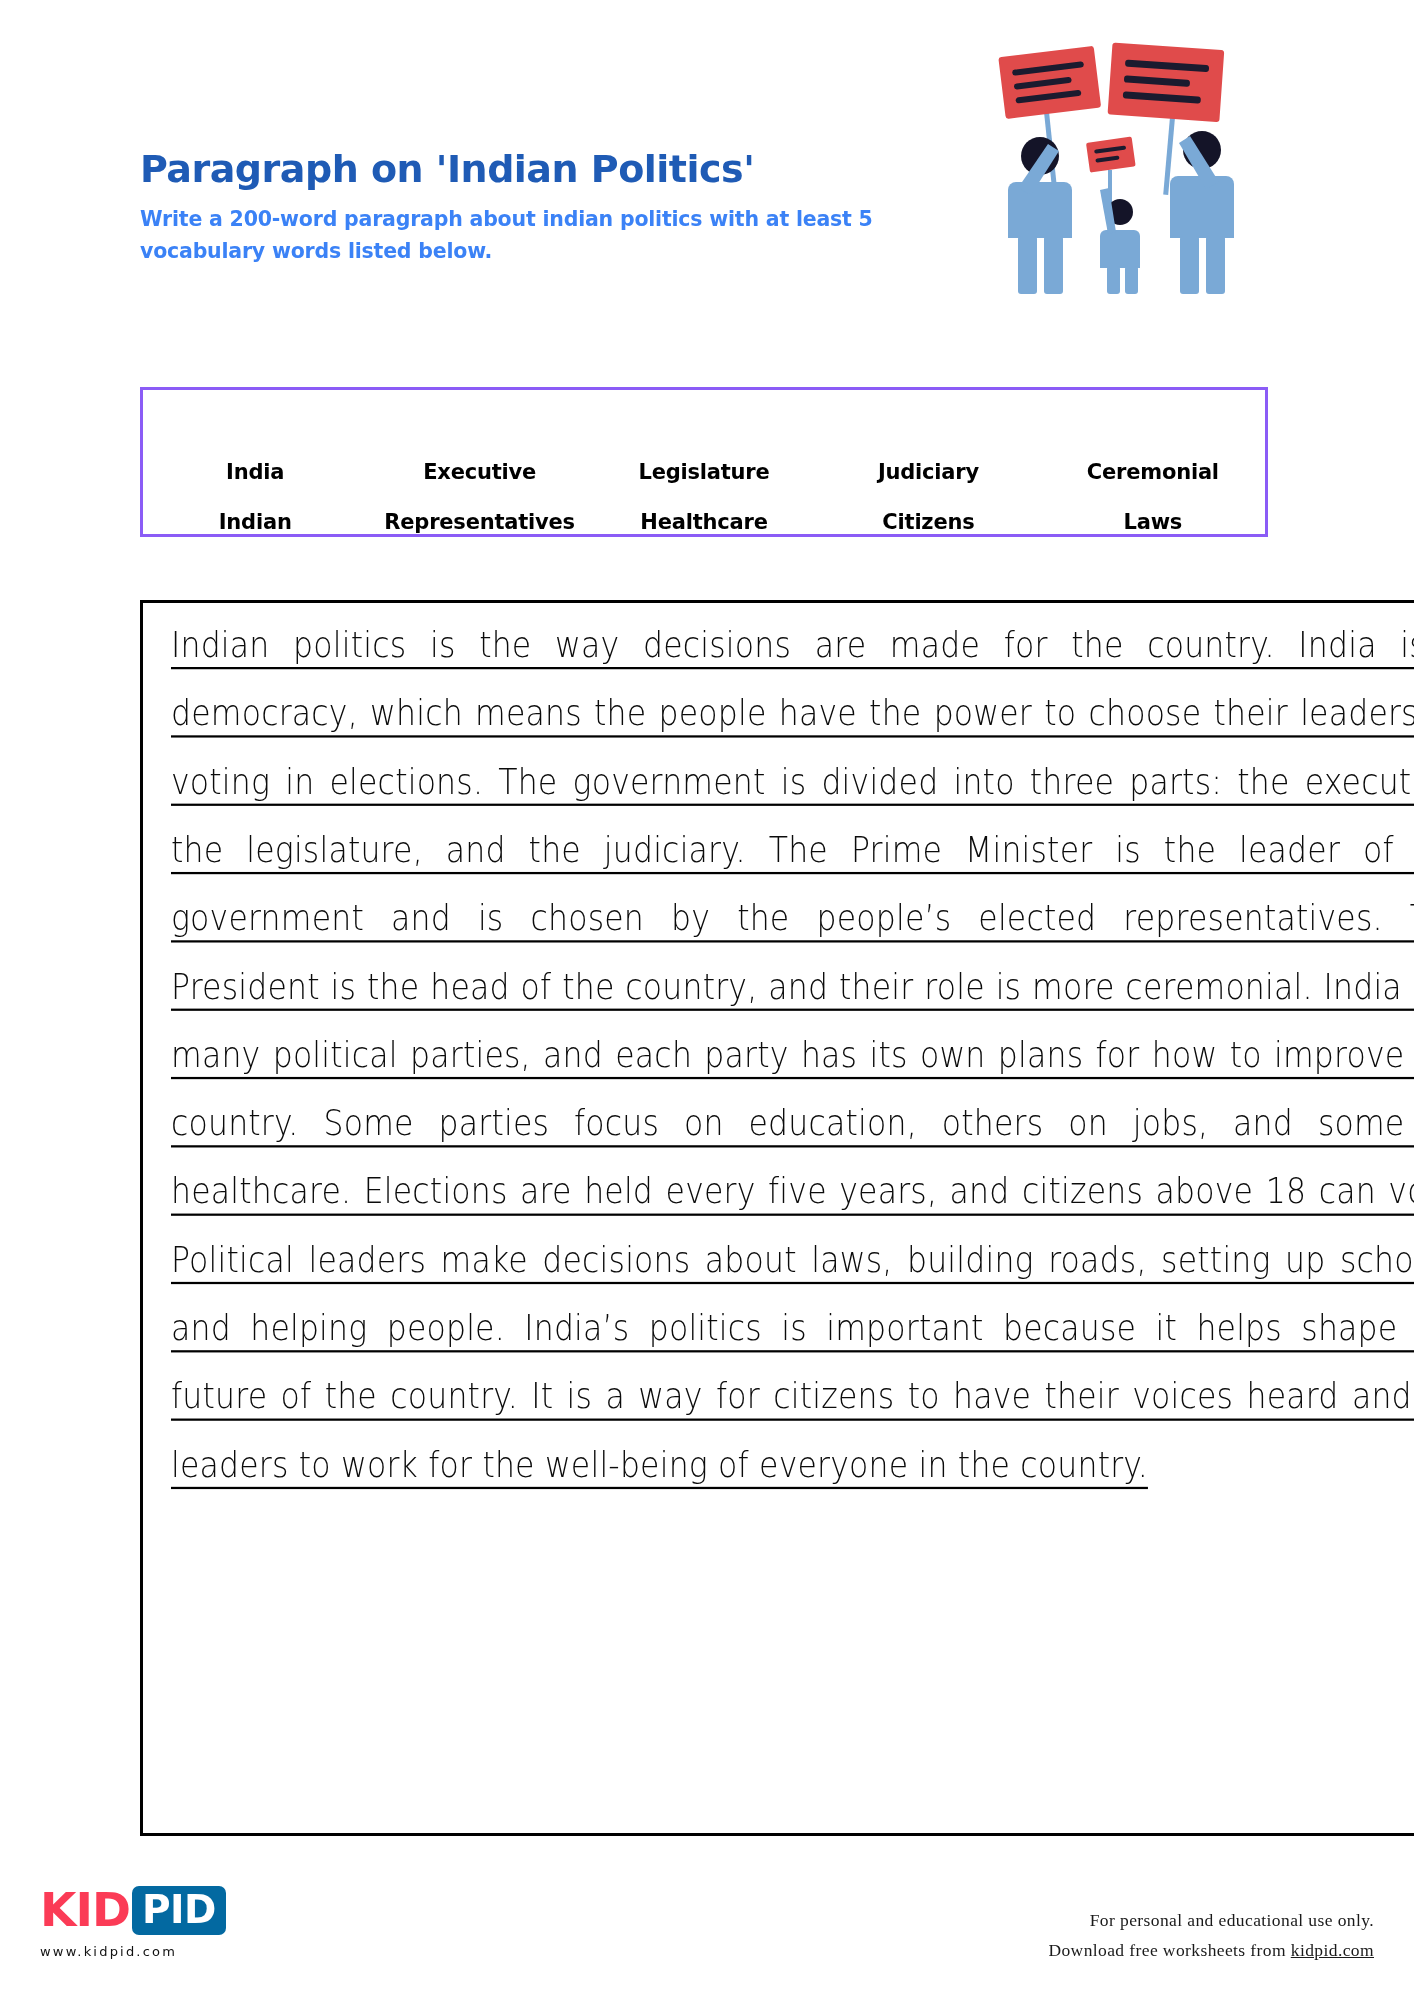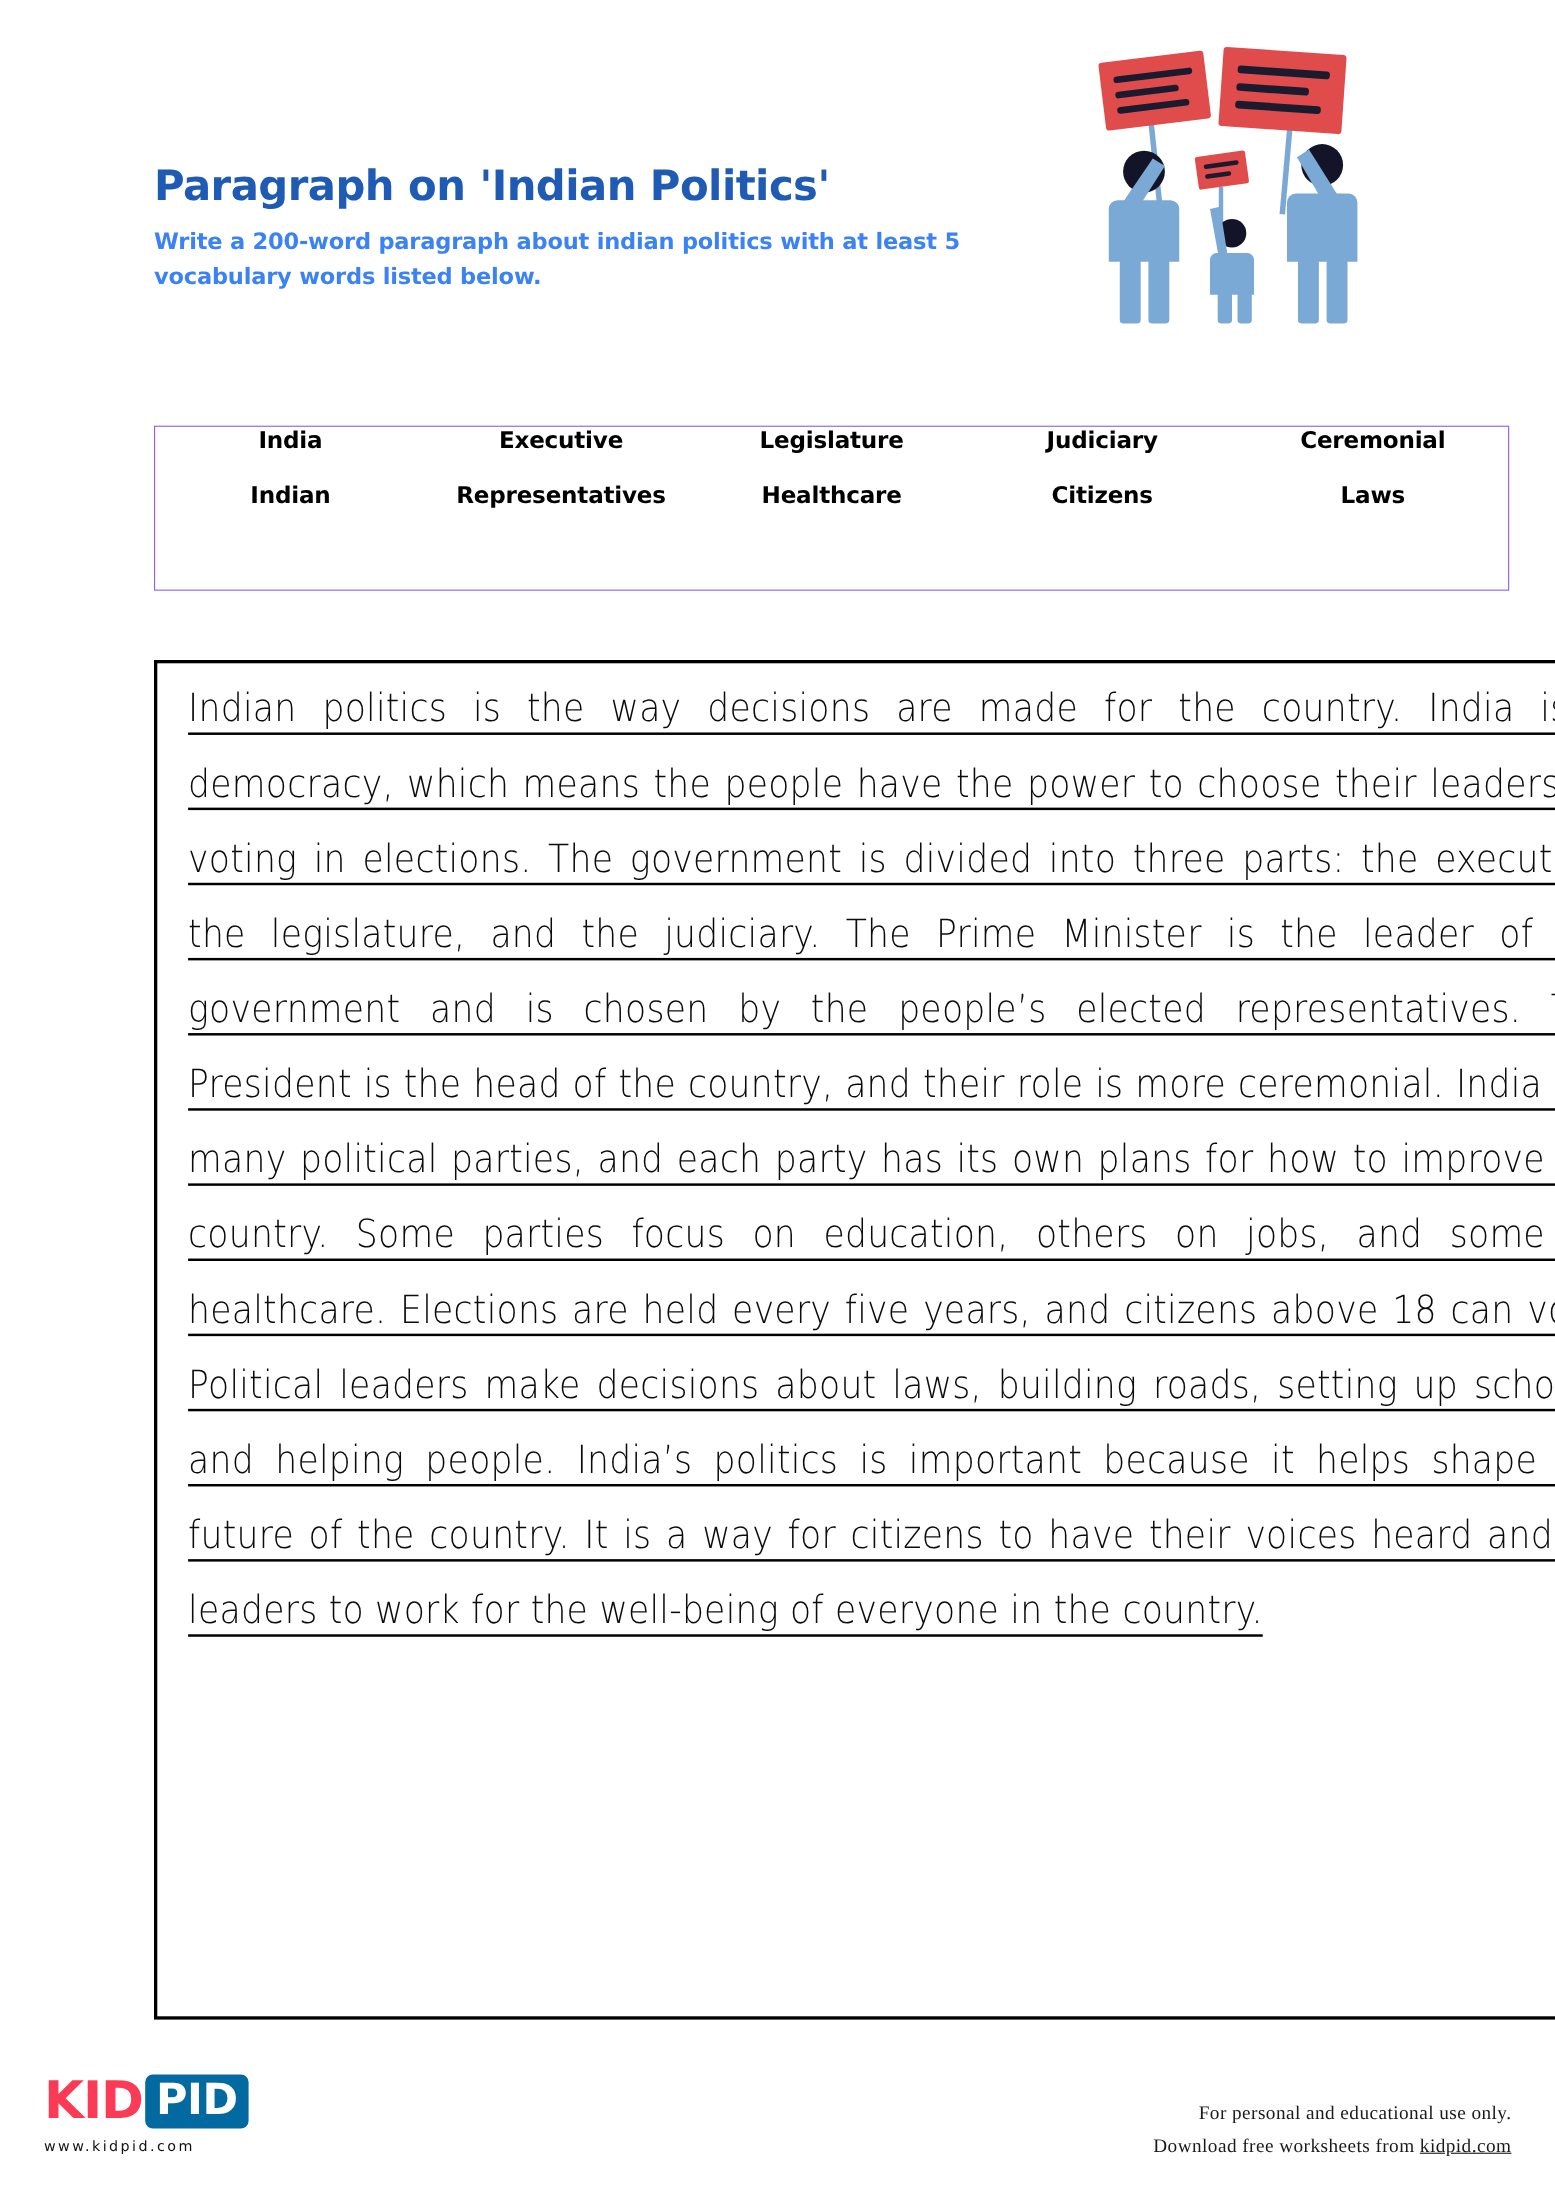--- a/index.html
+++ b/index.html
@@ -50,27 +50,27 @@
     top: 40px;
     width: 280px;
     height: 255px;
   }
 
   
   .vocab-box {
     position: absolute;
     left: 140px;
     top: 387px;
-    width: 1232px;
+    width: 1128px;
     height: 150px;
-    border: 1px solid #8b5cf6;
+    border: 3px solid #8b5cf6;
     box-sizing: border-box;
     display: flex;
     flex-direction: column;
-    justify-content: flex-start;
+    justify-content: flex-end;
   }
   .vocab-row {
     display: flex;
     width: 100%;
   }
   .vocab-row + .vocab-row {
     margin-top: 26px;
   }
   .vocab-cell {
     flex: 1 1 0;

